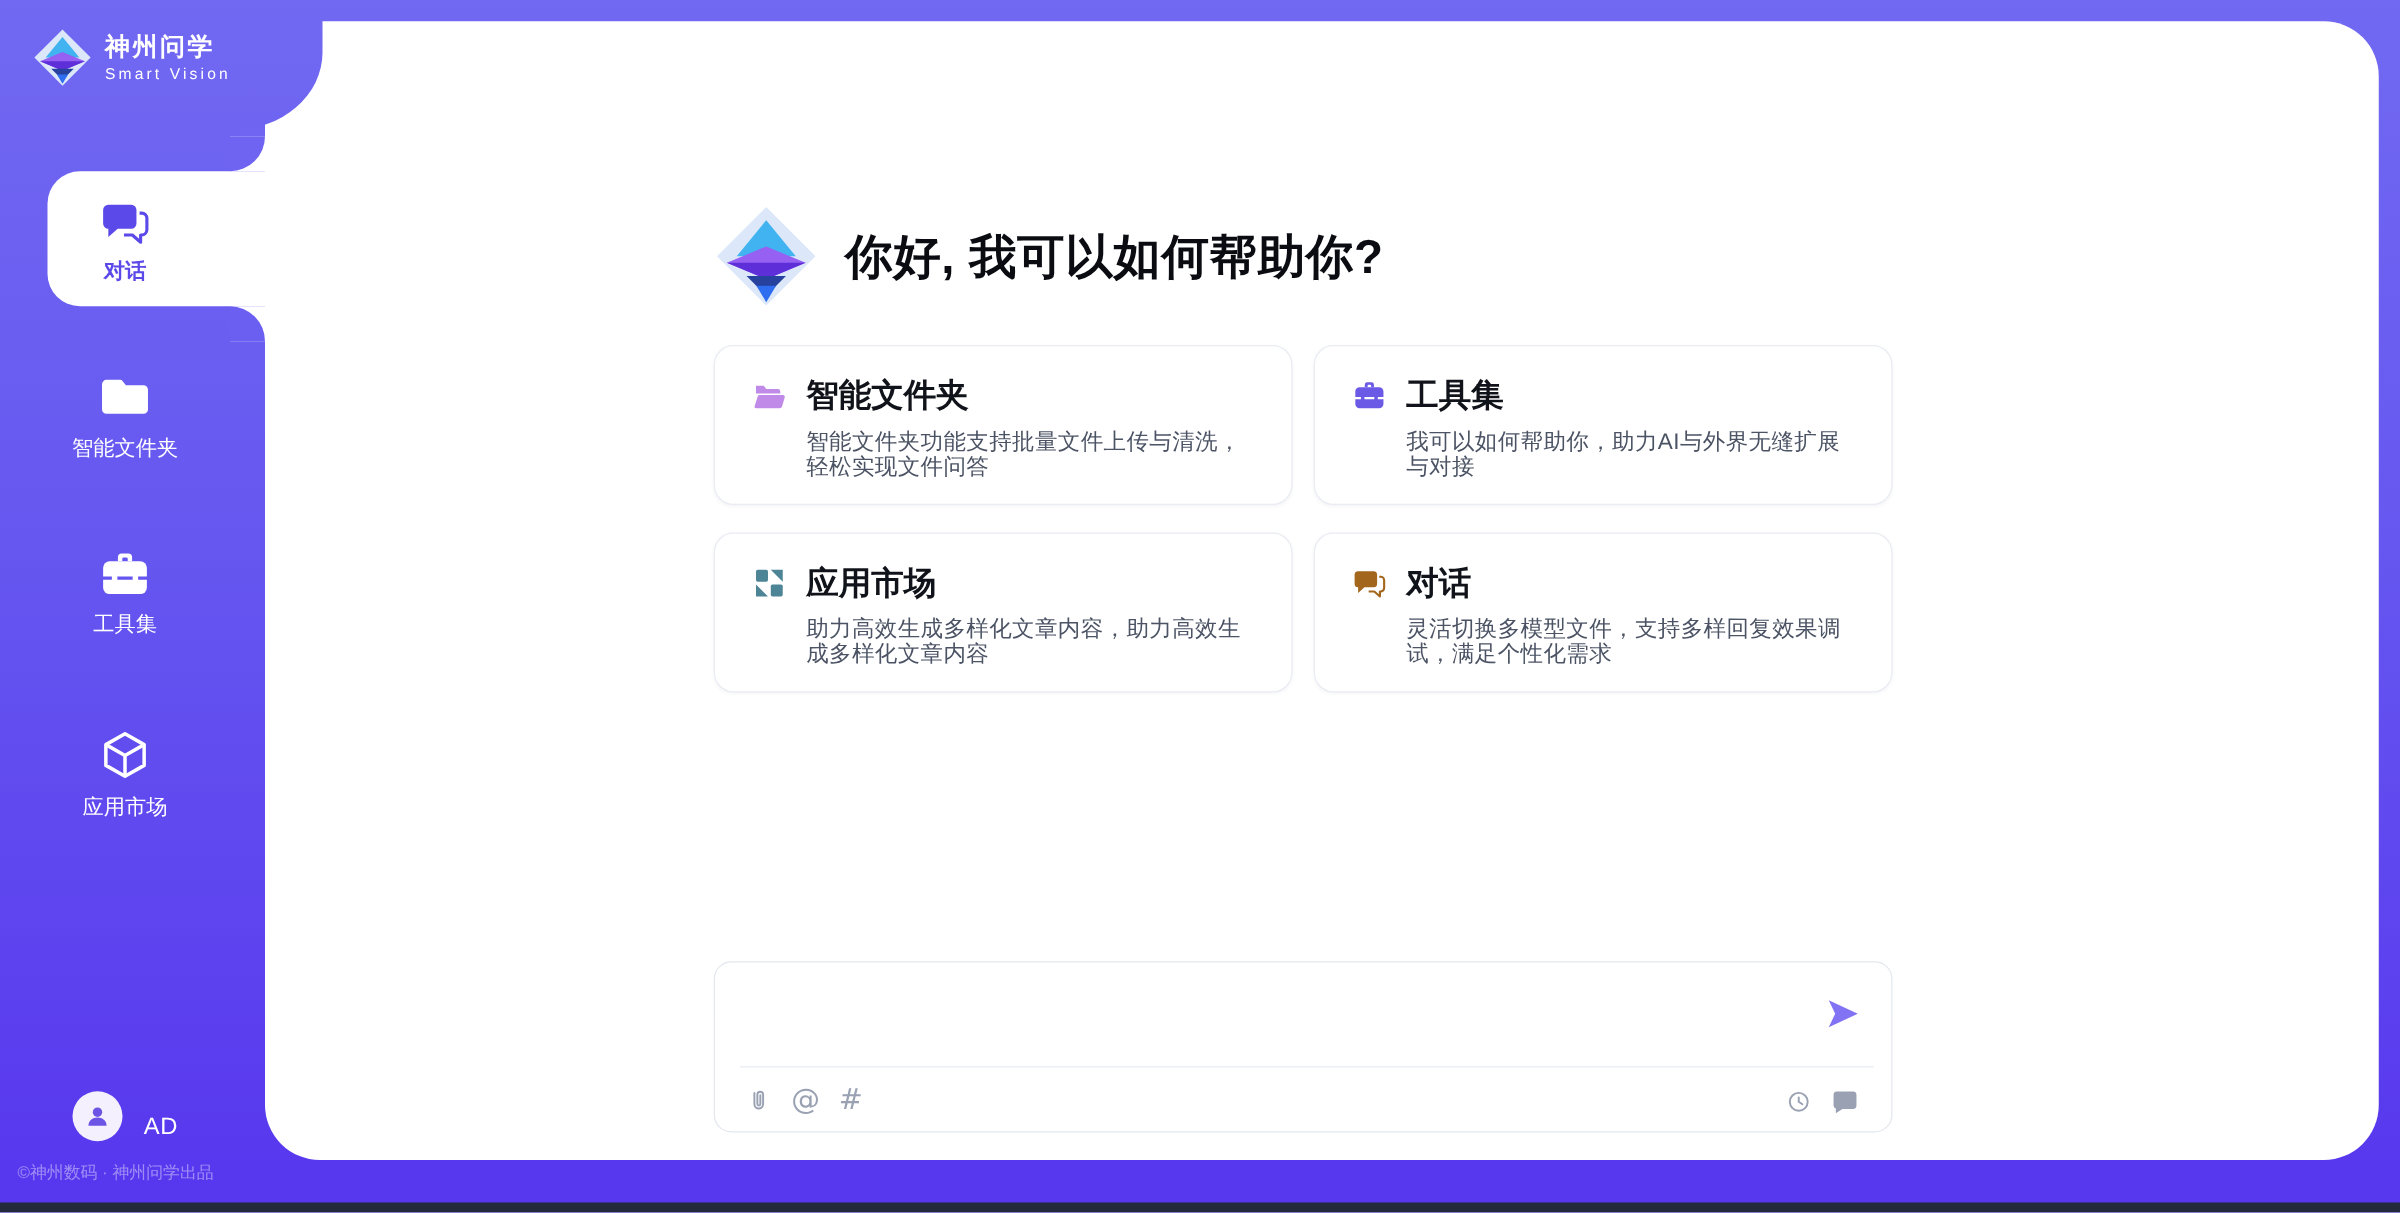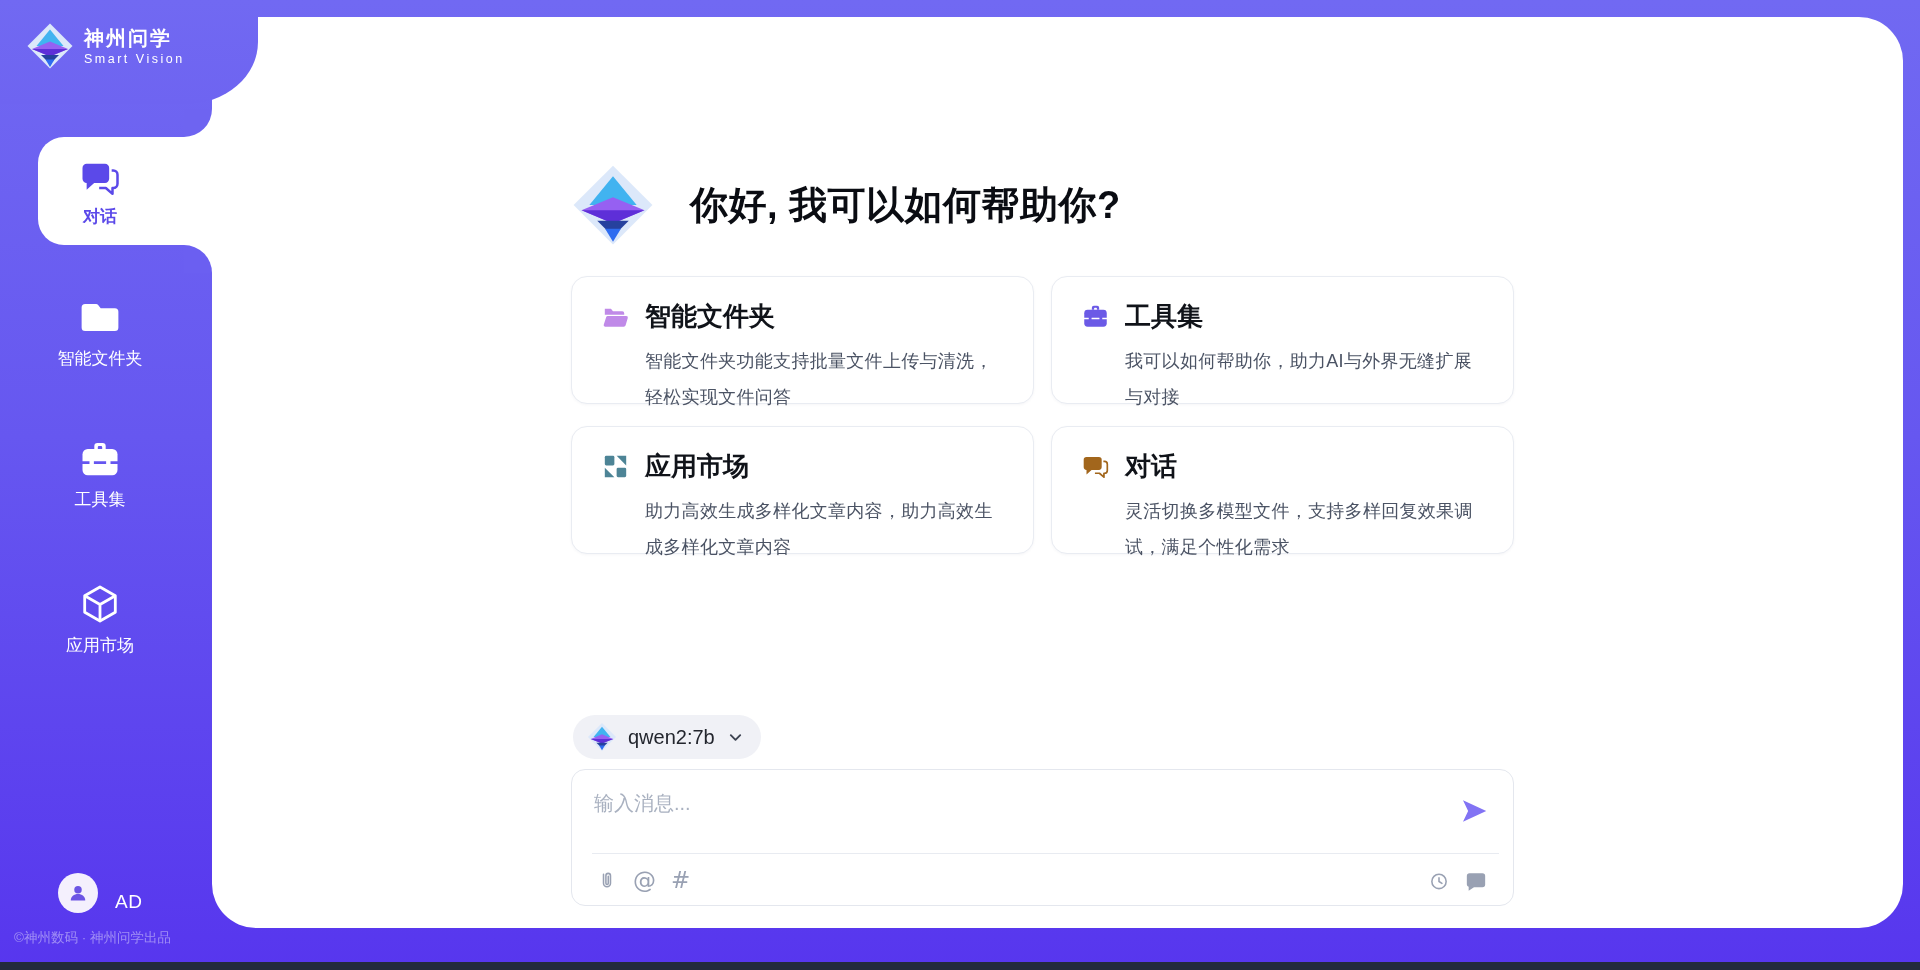--- a/index.html
+++ b/index.html
@@ -61,34 +61,34 @@
 
   .user-chip { position:absolute; left:58px; top:873px; display:flex; align-items:flex-end; gap:17px; cursor:pointer; z-index:4; }
   .avatar { width:40px; height:40px; border-radius:50%; background:#f4f0fd; display:flex; align-items:center; justify-content:center; }
   .avatar svg { width:24px; height:24px; color:#6c55e4; }
   .user-initials { color:#fff; font-size:19px; font-weight:500; letter-spacing:0.5px; }
   .copyright { position:absolute; left:14px; top:929px; width:195px; color:rgba(255,255,255,0.42); font-size:13.5px; z-index:4; white-space:nowrap; }
 
   
   .content { position:absolute; left:359px; top:0; width:943px; height:911px; }
 
-  .greeting { position:absolute; left:0; top:146px; display:flex; align-items:center; gap:35px; }
+  .greeting { position:absolute; left:0; top:146px; display:flex; align-items:center; gap:21px; }
   .greeting .logo { width:84px; height:84px; }
   .greeting-title { font-size:38px; font-weight:700; color:#0a0c12; letter-spacing:0.5px; }
 
   .cards { position:absolute; left:0; top:259px; width:943px; display:grid;
            grid-template-columns:463px 463px; grid-column-gap:17px; grid-row-gap:22px; }
   .card {
     width:463px; height:128px; background:#fff; border:1px solid #e9ecf2; border-radius:16px;
     padding:22px 24px 0 30px; cursor:pointer; box-shadow:0 1px 3px rgba(25,35,70,0.04);
   }
   .card-head { display:flex; align-items:center; gap:16px; }
   .card-head svg { width:27px; height:27px; flex:0 0 auto; }
   .card-title { font-size:26px; font-weight:700; color:#101319; }
-  .card-desc { margin:9px 0 0 43px; font-size:18px; line-height:36px; color:#4b5364; letter-spacing:0.3px; }
+  .card-desc { margin:9px 0 0 43px; font-size:18px; line-height:20px; color:#4b5364; letter-spacing:0.3px; }
 
   .model-selector {
     position:absolute; left:2px; top:698px; height:44px;
     display:inline-flex; align-items:center; gap:11px; padding:0 18px 0 14px;
     background:#f0f1f6; border-radius:22px; cursor:pointer;
   }
   .model-selector .logo { width:30px; height:30px; }
   .model-name { font-size:20px; color:#23262e; }
   .model-selector .caret { width:15px; height:15px; margin-left:2px; }
 
@@ -230,32 +230,22 @@
         <div class="card-head">
           <svg viewBox="0 0 48 48" color="#a2661c">
               <use href="#ic-chat"></use>
             </svg>
           <div class="card-title">对话</div>
         </div>
         <div class="card-desc">灵活切换多模型文件，支持多样回复效果调试，满足个性化需求</div>
       </div>
     </div>
 
-    <div class="model-selector">
-      <svg class="logo">
-          <use href="#ic-logo"></use>
-        </svg>
-      <span class="model-name">qwen2:7b</span>
-      <svg class="caret">
-          <use href="#ic-caret"></use>
-        </svg>
-    </div>
 
     <div class="composer">
-      <textarea placeholder="输入消息..." style=""></textarea>
       <button class="send-btn">
         <svg>
             <use href="#ic-send"></use>
           </svg>
       </button>
       <div class="composer-divider"></div>
       <div class="composer-tools">
         <div class="tool-group">
           <button class="tool-btn">
             <svg>

